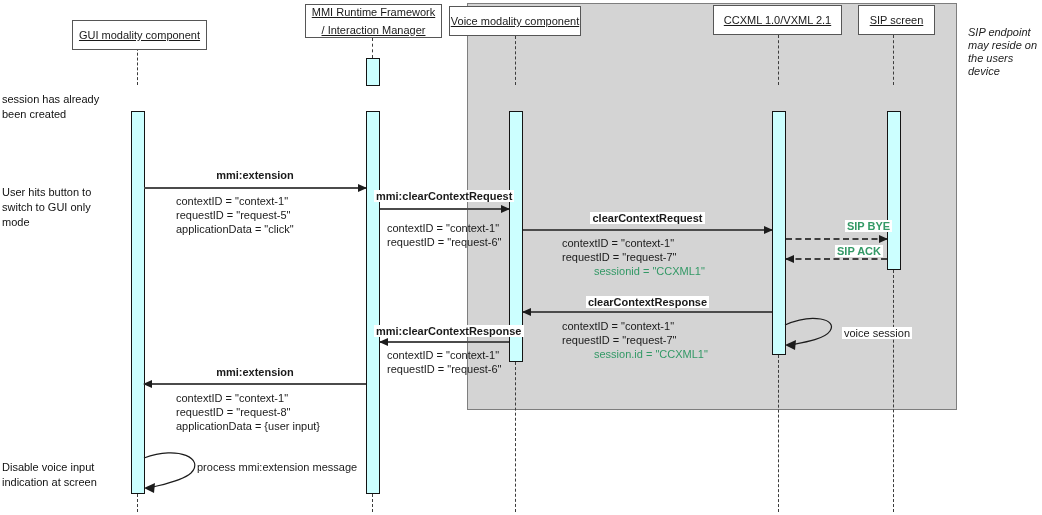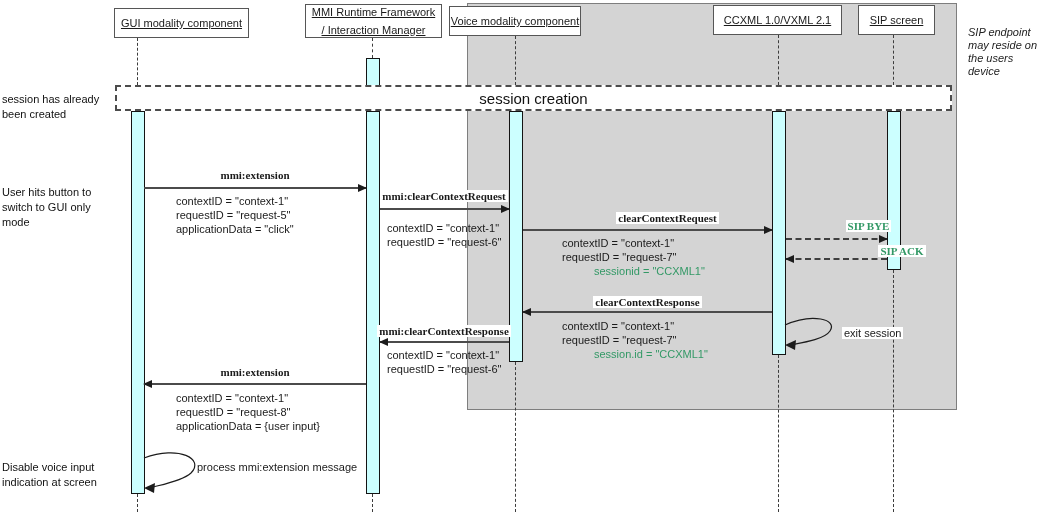--- a/index.html
+++ b/index.html
@@ -10,21 +10,21 @@
   .actor{background:#ffffff;border:1px solid #565656;display:flex;flex-direction:column;
          align-items:center;justify-content:center;text-align:center;line-height:14px;}
   .actor .u{text-decoration:underline;white-space:nowrap;}
   .lifeline{width:0;border-left:1px dashed #3c3c3c;}
   .bar{width:12px;background:#ccffff;border:1px solid #141414;}
   .band{background:#ffffff;border:2px dashed #4c4c4c;display:flex;align-items:center;
         justify-content:center;font-size:15px;color:#111;}
   .note{line-height:15px;color:#111;}
   .italic{font-style:italic;color:#222;line-height:13px;}
   .msg-label{text-align:center;font-weight:bold;white-space:nowrap;}
-  .msg-label .bg{background:#ffffff;padding:0 2px;font-family:Liberation Serif, serif;}
+  .msg-label .bg{background:#ffffff;padding:0 2px;}
   .green{color:#339966;padding-left:32px;}
   .arrow{height:0;border-top:2px solid #4b4b4b;}
   .arrow.dashed{border-top-style:dashed;border-top-color:#3f3f3f;}
   .head{width:0;height:0;position:absolute;border-top:4px solid transparent;border-bottom:4px solid transparent;}
   .head.r{right:-1px;top:-5px;border-left:9px solid #1c1c1c;}
   .head.l{left:-1px;top:-5px;border-right:9px solid #1c1c1c;}
   .params{line-height:14px;white-space:nowrap;}
   svg{display:block;}
 </style>
 </head>
@@ -40,31 +40,28 @@
   <div class="abs lifeline" style="left:778px;top:35px;height:50px;"></div>
   <div class="abs lifeline" style="left:893px;top:35px;height:50px;"></div>
   <div class="abs lifeline" style="left:137px;top:494px;height:18px;"></div>
   <div class="abs lifeline" style="left:372px;top:494px;height:18px;"></div>
   <div class="abs lifeline" style="left:515px;top:362px;height:150px;"></div>
   <div class="abs lifeline" style="left:778px;top:355px;height:157px;"></div>
   <div class="abs lifeline" style="left:893px;top:270px;height:242px;"></div>
 
   <div class="abs bar" style="left:366px;top:58px;height:26px;"></div>
 
-  <div class="abs band" style="left:115px;top:85px;width:833px;height:22px;">
-    <span>session creation</span>
-  </div>
 
   <div class="abs bar" style="left:131px;top:111px;height:381px;"></div>
   <div class="abs bar" style="left:366px;top:111px;height:381px;"></div>
   <div class="abs bar" style="left:509px;top:111px;height:249px;"></div>
   <div class="abs bar" style="left:772px;top:111px;height:242px;"></div>
   <div class="abs bar" style="left:887px;top:111px;height:157px;"></div>
 
-  <div class="abs actor" style="left:72px;top:8px;width:133px;height:28px;margin-left:42px;">
+  <div class="abs actor" style="left:72px;top:20px;width:133px;height:28px;">
     <span class="u">GUI modality component</span>
   </div>
   <div class="abs actor" style="left:305px;top:4px;width:135px;height:32px;justify-content:space-between;">
     <span class="u">MMI Runtime Framework</span>
     <span class="u">/ Interaction Manager</span>
   </div>
   <div class="abs actor" style="left:449px;top:6px;width:130px;height:28px;">
     <span class="u">Voice modality component</span>
   </div>
   <div class="abs actor" style="left:713px;top:5px;width:127px;height:28px;">
@@ -95,40 +92,40 @@
     <span class="bg">mmi:clearContextRequest</span>
   </div>
   <div class="abs arrow" style="left:380px;top:208px;width:129px;">
     <span class="head r"></span>
   </div>
   <div class="abs params" style="left:387px;top:221px;">
     <div>contextID = "context-1"</div>
     <div>requestID = "request-6"</div>
   </div>
 
-  <div class="abs msg-label" style="left:543px;top:212px;width:249px;">
+  <div class="abs msg-label" style="left:523px;top:212px;width:249px;">
     <span class="bg">clearContextRequest</span>
   </div>
   <div class="abs arrow" style="left:523px;top:229px;width:249px;">
     <span class="head r"></span>
   </div>
   <div class="abs params" style="left:562px;top:236px;">
     <div>contextID = "context-1"</div>
     <div>requestID = "request-7"</div>
     <div class="green">sessionid = "CCXML1"</div>
   </div>
 
   <div class="abs msg-label green" style="left:786px;top:220px;width:101px;">
     <span class="bg">SIP BYE</span>
   </div>
   <div class="abs arrow dashed" style="left:786px;top:238px;width:101px;">
     <span class="head r"></span>
   </div>
 
-  <div class="abs msg-label green" style="left:786px;top:245px;width:82px;margin-left:43px;">
+  <div class="abs msg-label green" style="left:786px;top:245px;width:82px;">
     <span class="bg">SIP ACK</span>
   </div>
   <div class="abs arrow dashed" style="left:786px;top:258px;width:101px;">
     <span class="head l"></span>
   </div>
 
   <div class="abs msg-label" style="left:523px;top:296px;width:249px;">
     <span class="bg">clearContextResponse</span>
   </div>
   <div class="abs arrow" style="left:523px;top:311px;width:249px;">
@@ -137,21 +134,21 @@
   <div class="abs params" style="left:562px;top:319px;">
     <div>contextID = "context-1"</div>
     <div>requestID = "request-7"</div>
     <div class="green">session.id = "CCXML1"</div>
   </div>
 
   <svg class="abs" style="left:784px;top:317px;" width="58" height="36">
     <path d="M1,8 C28,-4 54,2 46,14 C40,23 16,26 6,28" stroke="#1c1c1c" stroke-width="1.2" fill="none"></path>
     <polygon points="1,28 12,23 11,33" fill="#1c1c1c"></polygon>
   </svg>
-  <div class="abs" style="left:842px;top:327px;background:#fff;padding:0 2px;white-space:nowrap;">exit session</div>
+  <div class="abs" style="left:842px;top:327px;background:#fff;padding:0 2px;white-space:nowrap;">voice session</div>
 
   <div class="abs msg-label" style="left:374px;top:325px;width:140px;">
     <span class="bg">mmi:clearContextResponse</span>
   </div>
   <div class="abs arrow" style="left:380px;top:341px;width:129px;">
     <span class="head l"></span>
   </div>
   <div class="abs params" style="left:387px;top:348px;">
     <div>contextID = "context-1"</div>
     <div>requestID = "request-6"</div>

